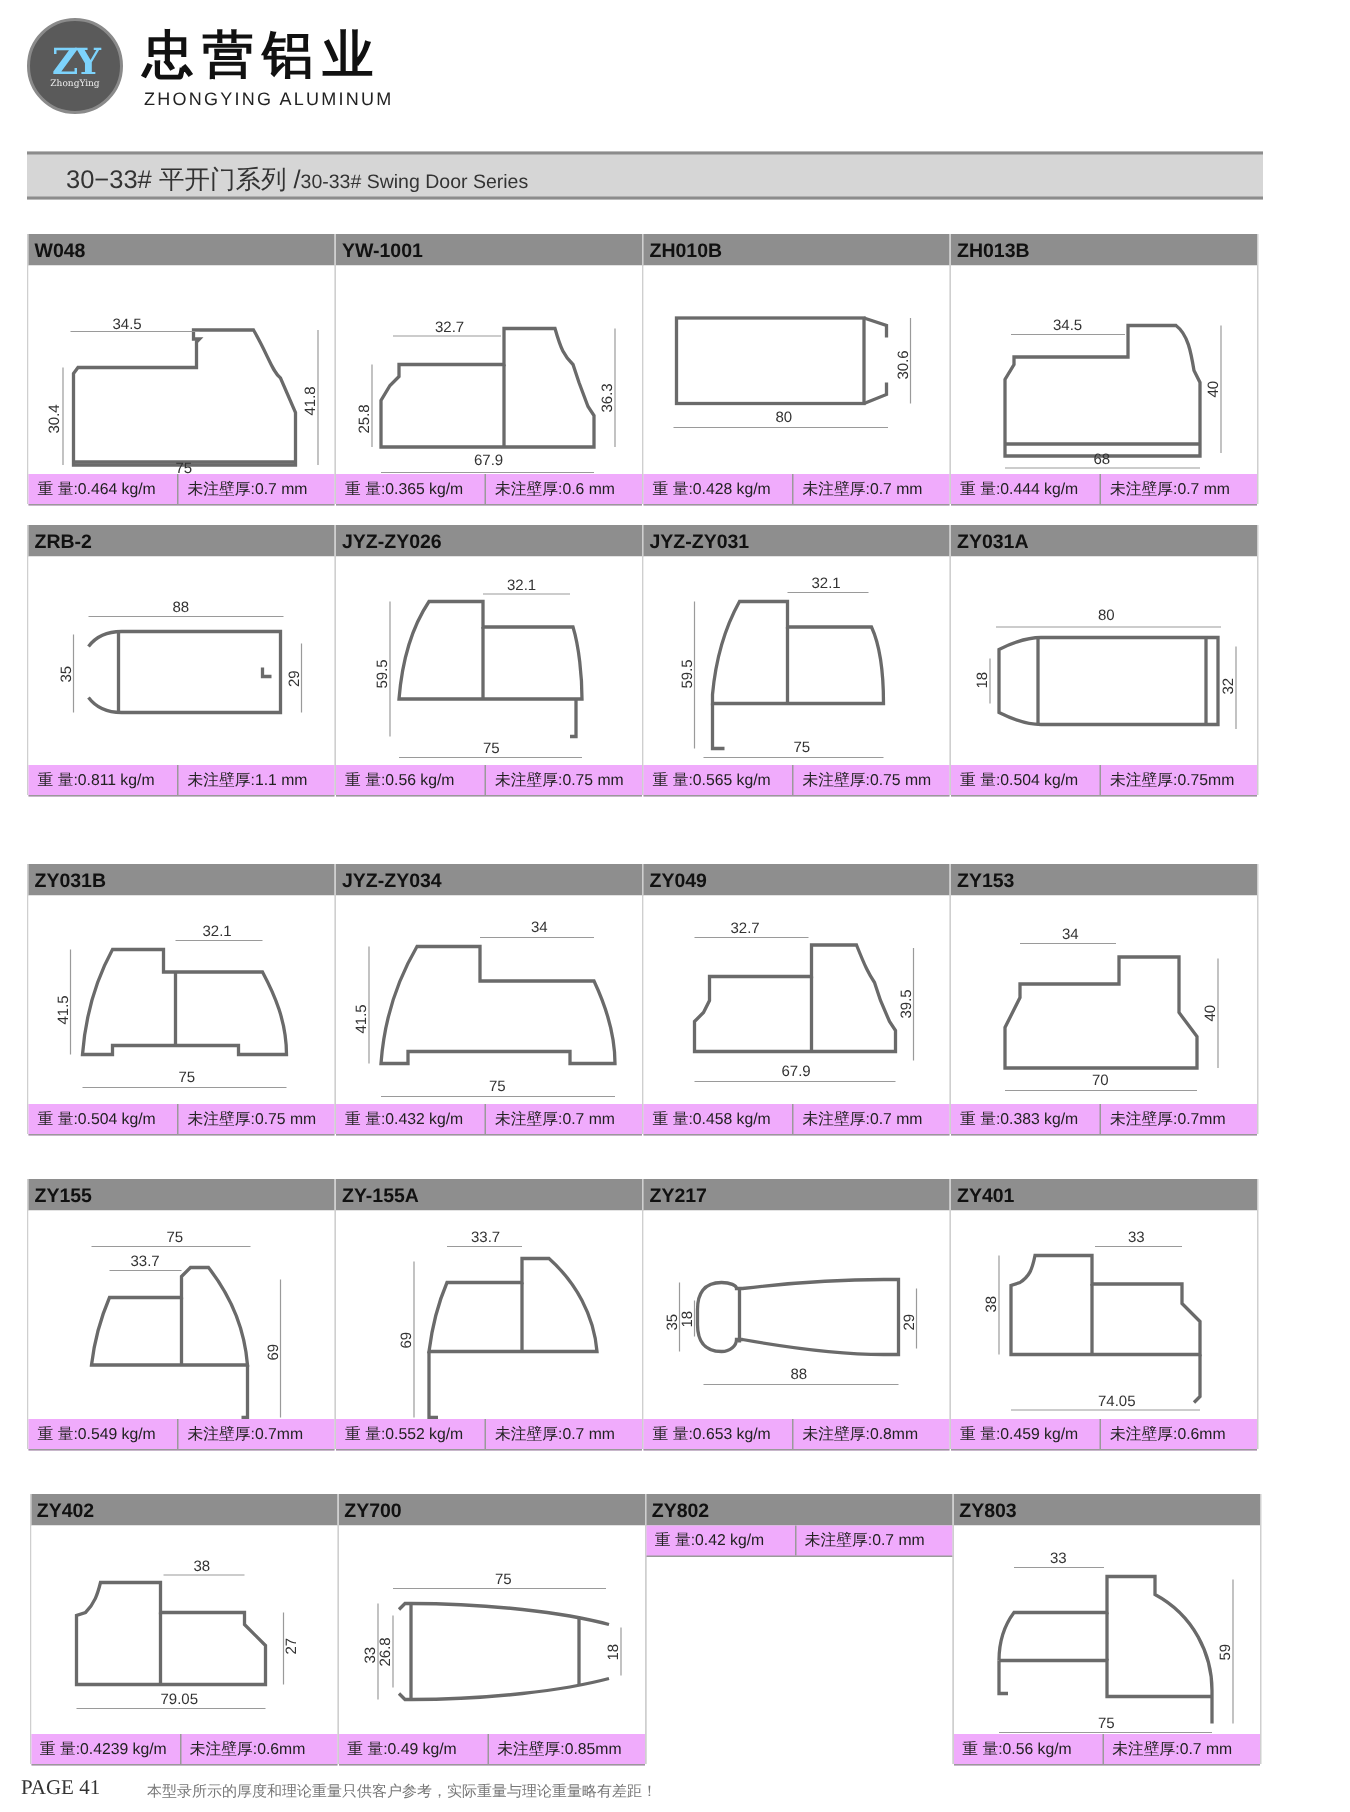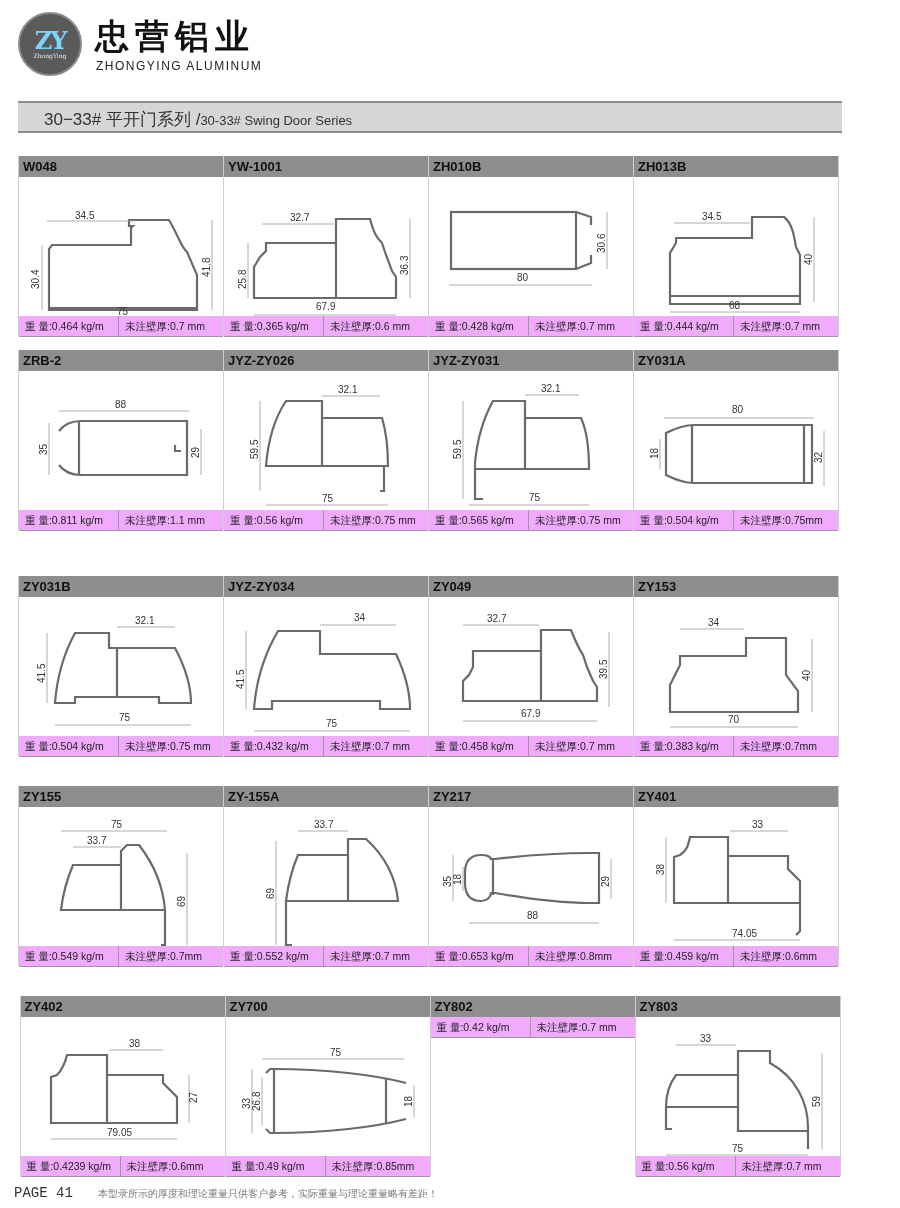--- a/index.html
+++ b/index.html
@@ -26,21 +26,21 @@
   .cell-draw svg { position: absolute; left: 0; top: 0; width: 206px; height: 139px; }
   .cell-foot { height: 20px; background: #f0abfc; display: flex; font-size: 10.5px; line-height: 20px; color: #222; border-bottom: 1px solid #9a9a9a; }
   .foot-weight { width: 100px; padding-left: 6px; box-sizing: border-box; border-right: 1px solid #9a9a9a; white-space: nowrap; }
   .foot-wall { flex: 1; padding-left: 6px; white-space: nowrap; }
 
   .shape { fill: none; stroke: #6a6a6a; stroke-width: 2.2; }
   .dim { stroke: #9a9a9a; stroke-width: 0.8; fill: none; }
   .dimtxt { font-family: "Liberation Sans", sans-serif; font-size: 10px; fill: #333; }
 
   .footer { position: absolute; left: 14px; top: 1185px; width: 880px; height: 20px; }
-  .page-no { position: absolute; left: 0; top: 0; font-family: Liberation Mono, monospace; font-size: 14px; color: #333; }
+  .page-no { position: absolute; left: 0; top: 0; font-family: Liberation Serif, serif; font-size: 14px; color: #333; }
   .disclaimer { position: absolute; left: 84px; top: 2px; font-size: 10px; color: #777; }
 </style>
 </head>
 <body>
 
 <div class="header">
   <div class="logo">
     <span class="logo-zy">ZY</span>
     <span class="logo-sub">ZhongYing</span>
   </div>

